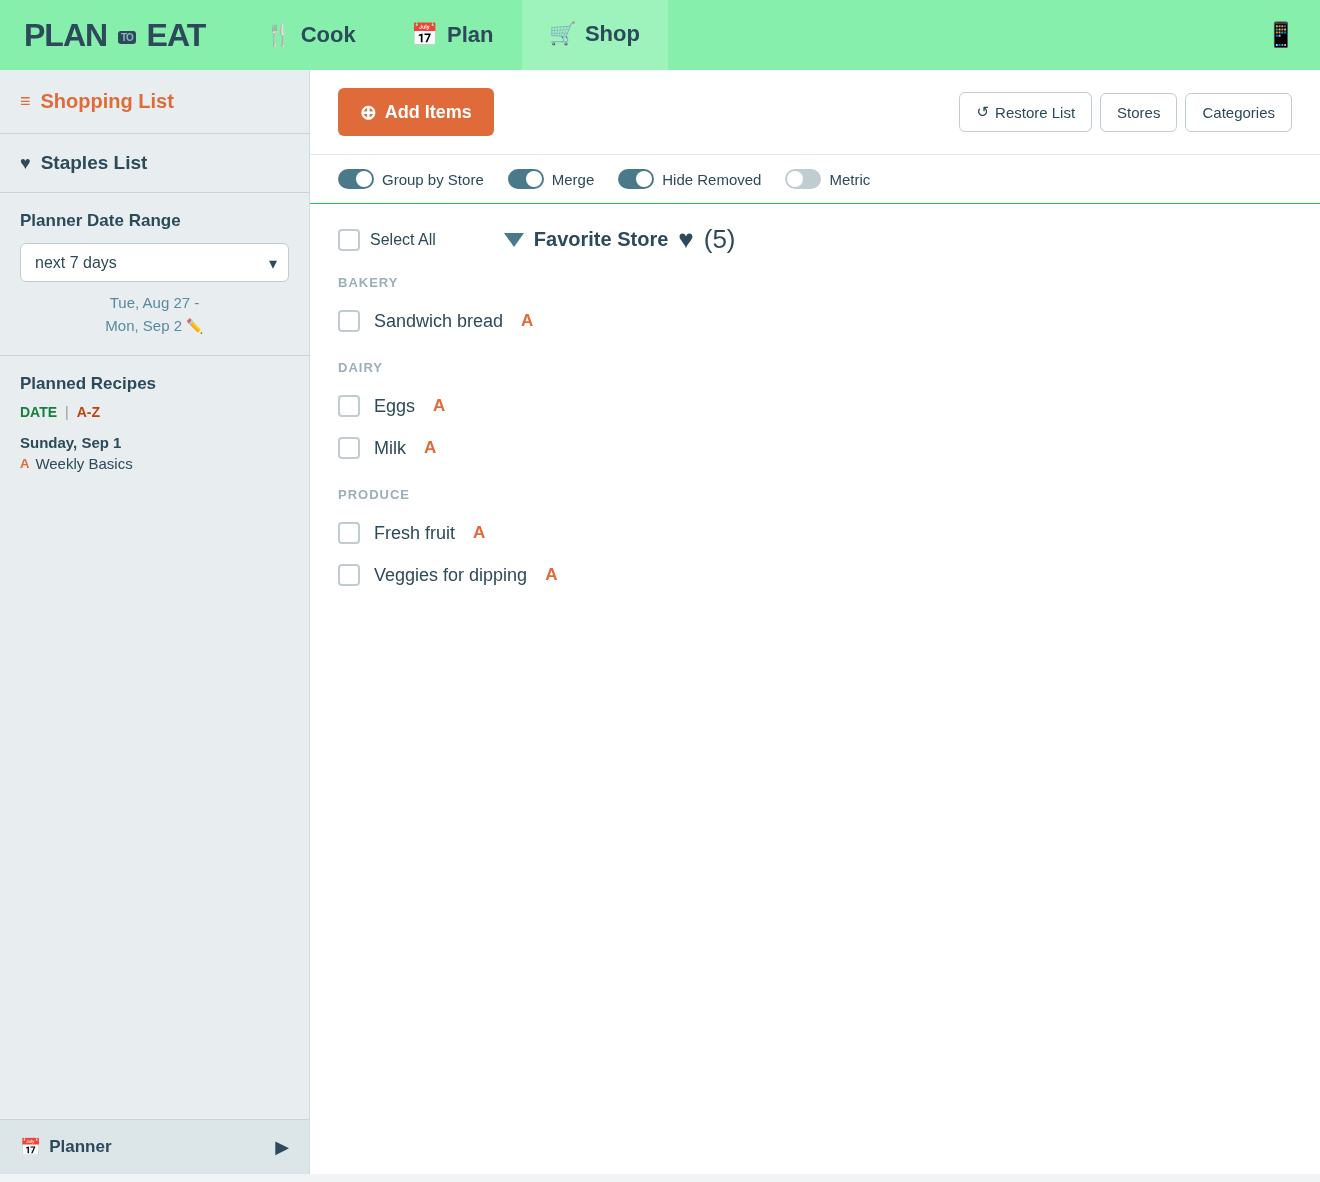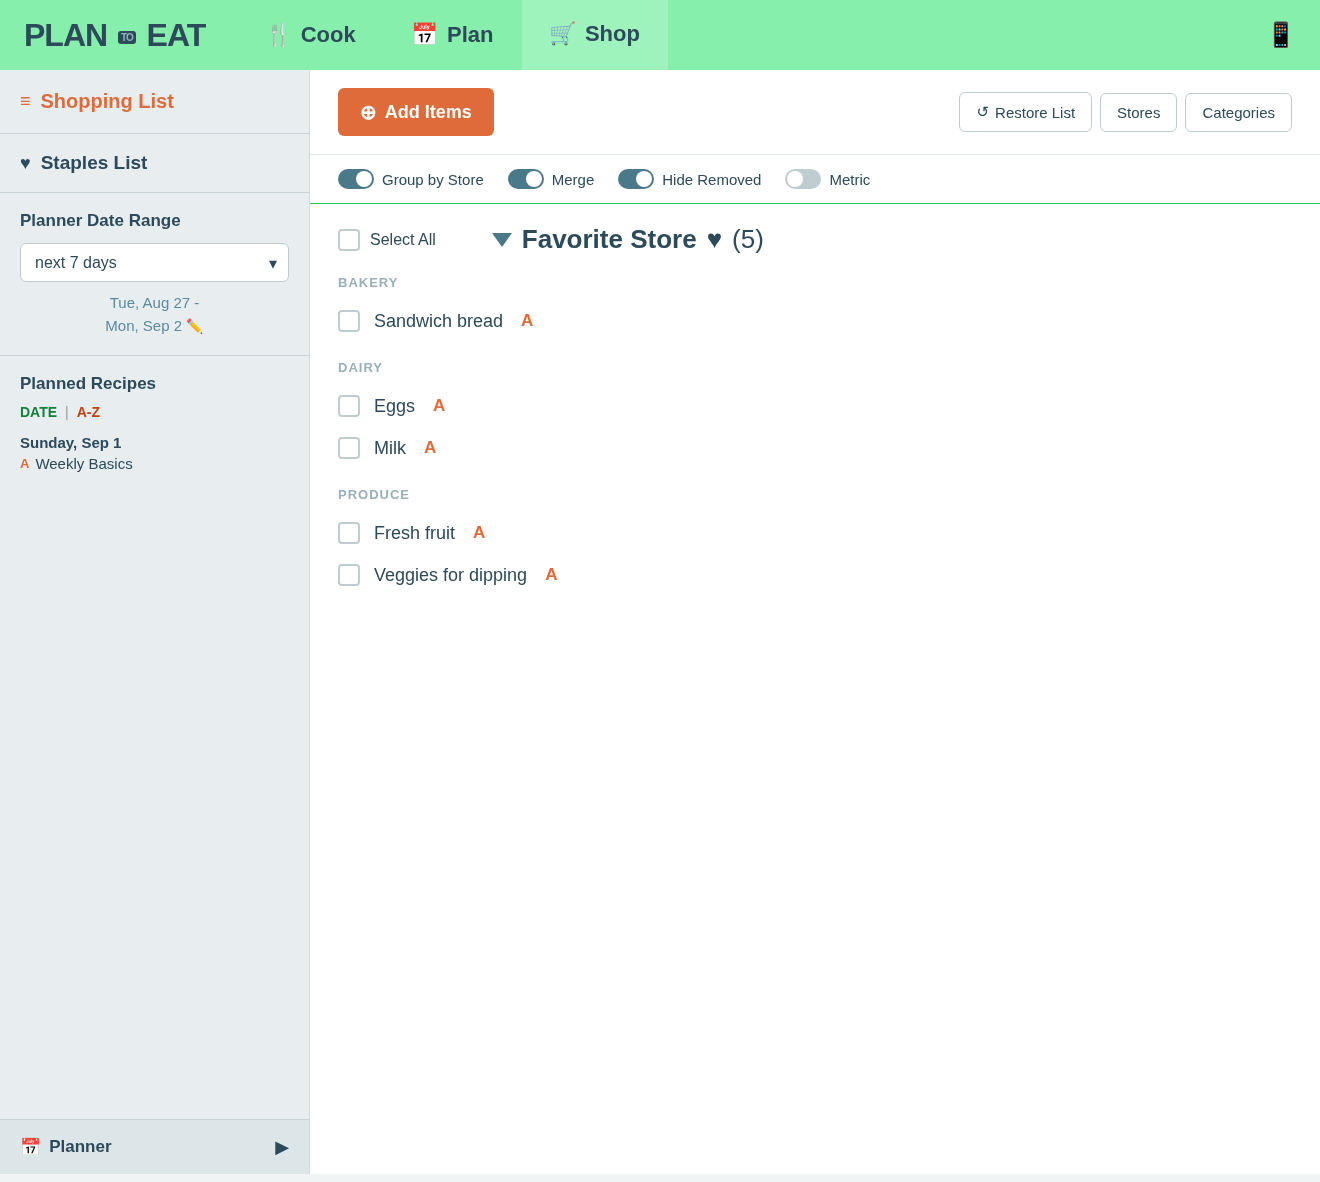--- a/index.html
+++ b/index.html
@@ -301,21 +301,21 @@
     .toggle.off::after { left: 2px; }
 
     
     .shopping-content {
       padding: 20px 28px;
       flex: 1;
     }
     .store-header-row {
       display: flex;
       align-items: center;
-      gap: 16px;
+      gap: 28px;
       margin-bottom: 20px;
     }
     .select-all-wrapper {
       display: flex;
       align-items: center;
       gap: 10px;
     }
     .checkbox {
       width: 22px;
       height: 22px;
@@ -338,21 +338,21 @@
     }
     .triangle-down {
       width: 0;
       height: 0;
       border-left: 10px solid transparent;
       border-right: 10px solid transparent;
       border-top: 14px solid #4a7a8a;
       cursor: pointer;
     }
     .store-name {
-      font-size: 26px;
+      font-size: 20px;
       font-weight: 700;
       color: #2c4a5a;
     }
     .store-heart { color: #2c4a5a; font-size: 26px; }
     .store-count {
       font-size: 26px;
       color: #2c4a5a;
       font-weight: 400;
     }
 

